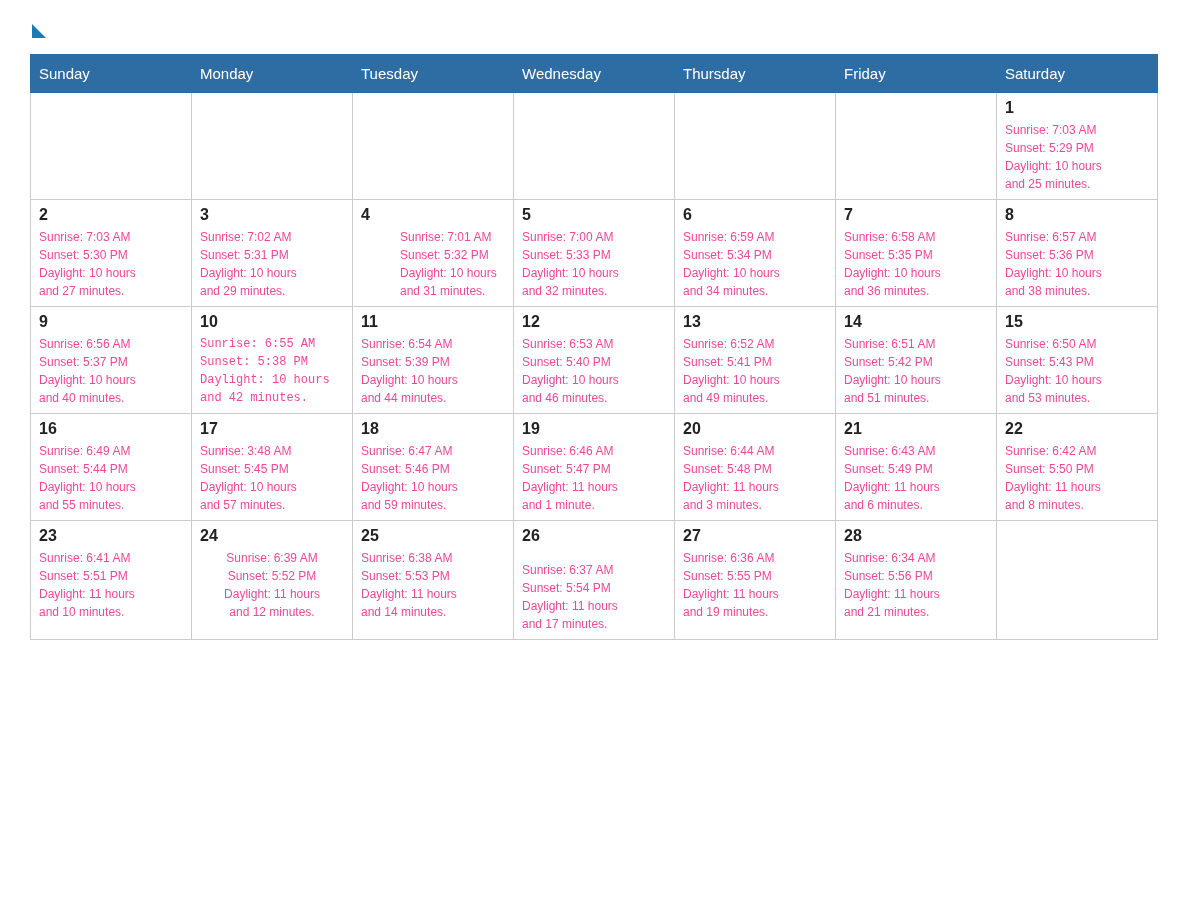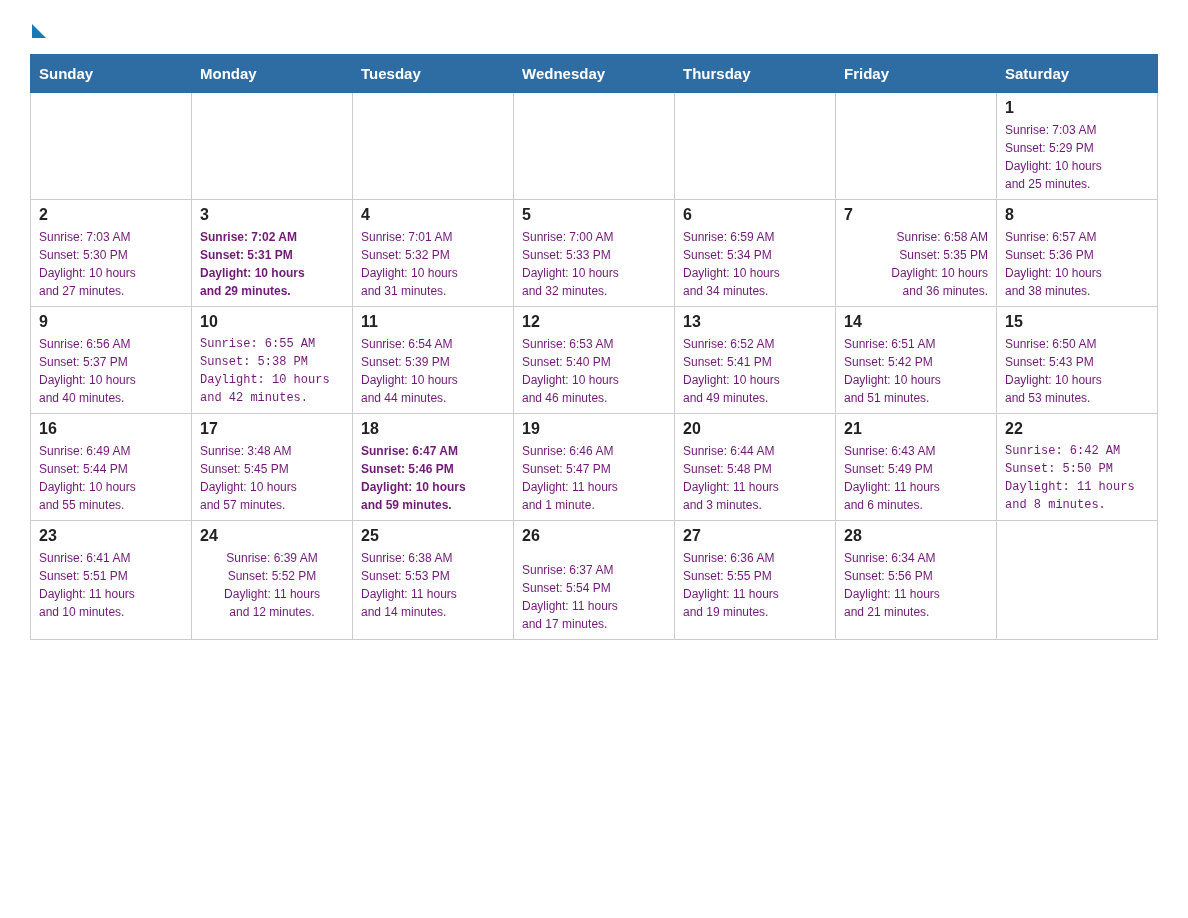--- a/index.html
+++ b/index.html
@@ -67,42 +67,42 @@
       margin-top: 4px;
     }
     .calendar {
       width: 100%;
       border-collapse: collapse;
     }
     .calendar thead th {
       background-color: #2e6da4;
       color: #fff;
       font-size: 15px;
-      font-weight: bold;
+      font-weight: normal;
       padding: 10px 8px;
       text-align: left;
       border: 1px solid #2e6da4;
     }
     .calendar tbody td {
       border: 1px solid #ccc;
       vertical-align: top;
       padding: 6px 8px;
       width: calc(100% / 7);
       min-height: 100px;
     }
     .day-number {
       font-size: 16px;
       font-weight: bold;
       color: #222;
       display: block;
       margin-bottom: 4px;
     }
     .day-info {
       font-size: 12px;
-      color: #701a75;
+      color: #ec4899;
       line-height: 1.5;
     }
     .empty-cell {
       background: #fff;
     }
     .row-border-top td {
       border-top: 2px solid #2e6da4;
     }
   </style>
 </head>
@@ -155,49 +155,49 @@
       <tr class="row-border-top">
         <td>
           <span class="day-number">2</span>
           <div class="day-info" style="white-space: pre-line;">Sunrise: 7:03 AM
 Sunset: 5:30 PM
 Daylight: 10 hours
 and 27 minutes.</div>
         </td>
         <td>
           <span class="day-number">3</span>
-          <div class="day-info" style="white-space: pre-line; font-weight: bold;">Sunrise: 7:02 AM
+          <div class="day-info" style="white-space: pre-line;">Sunrise: 7:02 AM
 Sunset: 5:31 PM
 Daylight: 10 hours
 and 29 minutes.</div>
         </td>
         <td>
           <span class="day-number">4</span>
-          <div class="day-info" style="white-space: pre-line;">Sunrise: 7:01 AM
+          <div class="day-info" style="white-space: pre-line; margin-left: 39px;">Sunrise: 7:01 AM
 Sunset: 5:32 PM
 Daylight: 10 hours
 and 31 minutes.</div>
         </td>
         <td>
           <span class="day-number">5</span>
           <div class="day-info" style="white-space: pre-line;">Sunrise: 7:00 AM
 Sunset: 5:33 PM
 Daylight: 10 hours
 and 32 minutes.</div>
         </td>
         <td>
           <span class="day-number">6</span>
           <div class="day-info" style="white-space: pre-line;">Sunrise: 6:59 AM
 Sunset: 5:34 PM
 Daylight: 10 hours
 and 34 minutes.</div>
         </td>
         <td>
           <span class="day-number">7</span>
-          <div class="day-info" style="white-space: pre-line; text-align: right;">Sunrise: 6:58 AM
+          <div class="day-info" style="white-space: pre-line;">Sunrise: 6:58 AM
 Sunset: 5:35 PM
 Daylight: 10 hours
 and 36 minutes.</div>
         </td>
         <td>
           <span class="day-number">8</span>
           <div class="day-info" style="white-space: pre-line;">Sunrise: 6:57 AM
 Sunset: 5:36 PM
 Daylight: 10 hours
 and 38 minutes.</div>
@@ -264,21 +264,21 @@
         </td>
         <td>
           <span class="day-number">17</span>
           <div class="day-info" style="white-space: pre-line;">Sunrise: 3:48 AM
 Sunset: 5:45 PM
 Daylight: 10 hours
 and 57 minutes.</div>
         </td>
         <td>
           <span class="day-number">18</span>
-          <div class="day-info" style="white-space: pre-line; font-weight: bold;">Sunrise: 6:47 AM
+          <div class="day-info" style="white-space: pre-line;">Sunrise: 6:47 AM
 Sunset: 5:46 PM
 Daylight: 10 hours
 and 59 minutes.</div>
         </td>
         <td>
           <span class="day-number">19</span>
           <div class="day-info" style="white-space: pre-line;">Sunrise: 6:46 AM
 Sunset: 5:47 PM
 Daylight: 11 hours
 and 1 minute.</div>
@@ -292,21 +292,21 @@
         </td>
         <td>
           <span class="day-number">21</span>
           <div class="day-info" style="white-space: pre-line;">Sunrise: 6:43 AM
 Sunset: 5:49 PM
 Daylight: 11 hours
 and 6 minutes.</div>
         </td>
         <td>
           <span class="day-number">22</span>
-          <div class="day-info" style="white-space: pre-line; font-family: Liberation Mono, monospace;">Sunrise: 6:42 AM
+          <div class="day-info" style="white-space: pre-line;">Sunrise: 6:42 AM
 Sunset: 5:50 PM
 Daylight: 11 hours
 and 8 minutes.</div>
         </td>
       </tr>
       <tr class="row-border-top">
         <td>
           <span class="day-number">23</span>
           <div class="day-info" style="white-space: pre-line;">Sunrise: 6:41 AM
 Sunset: 5:51 PM

